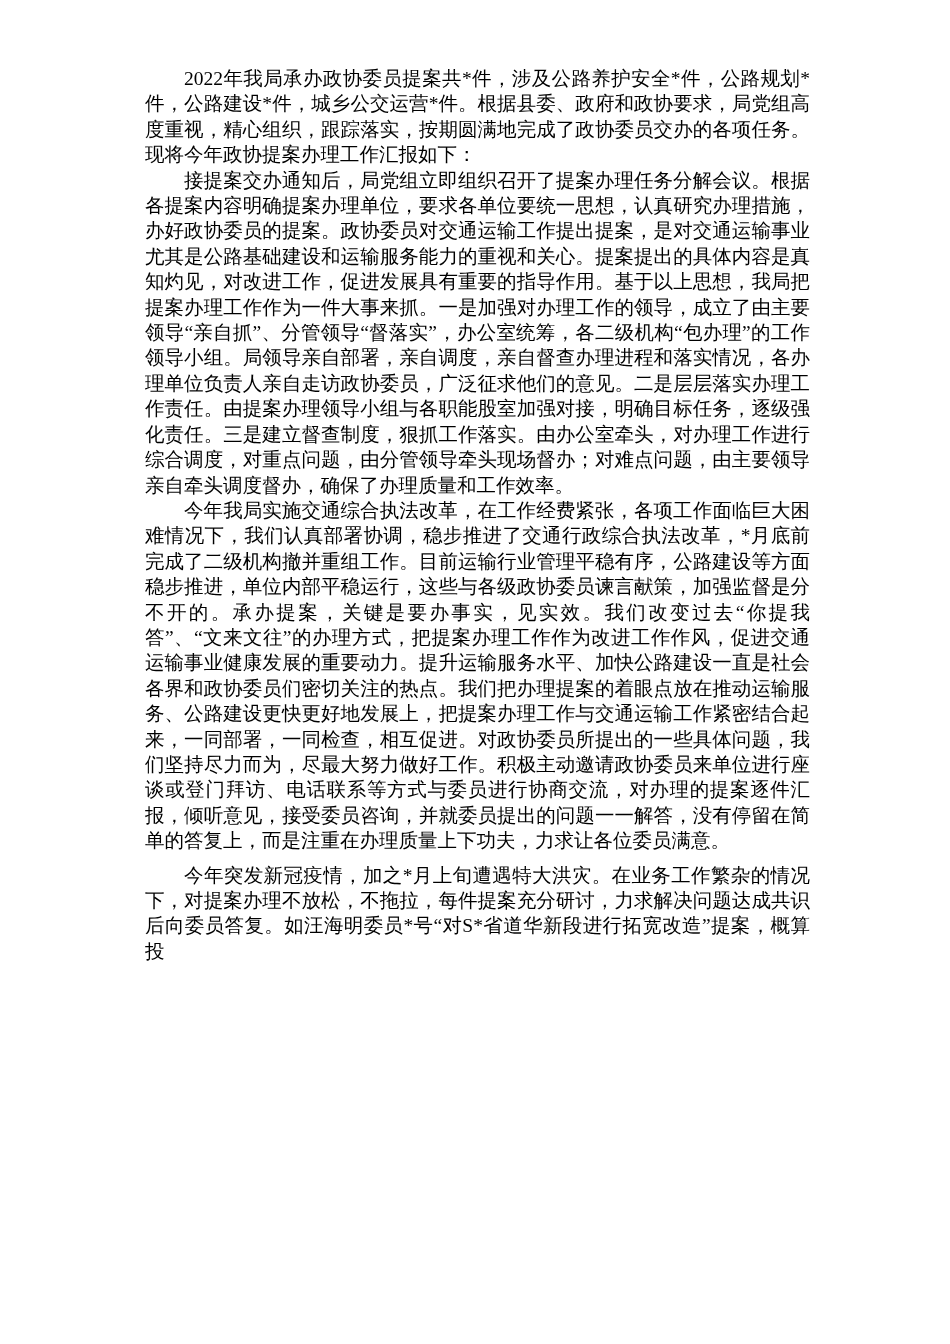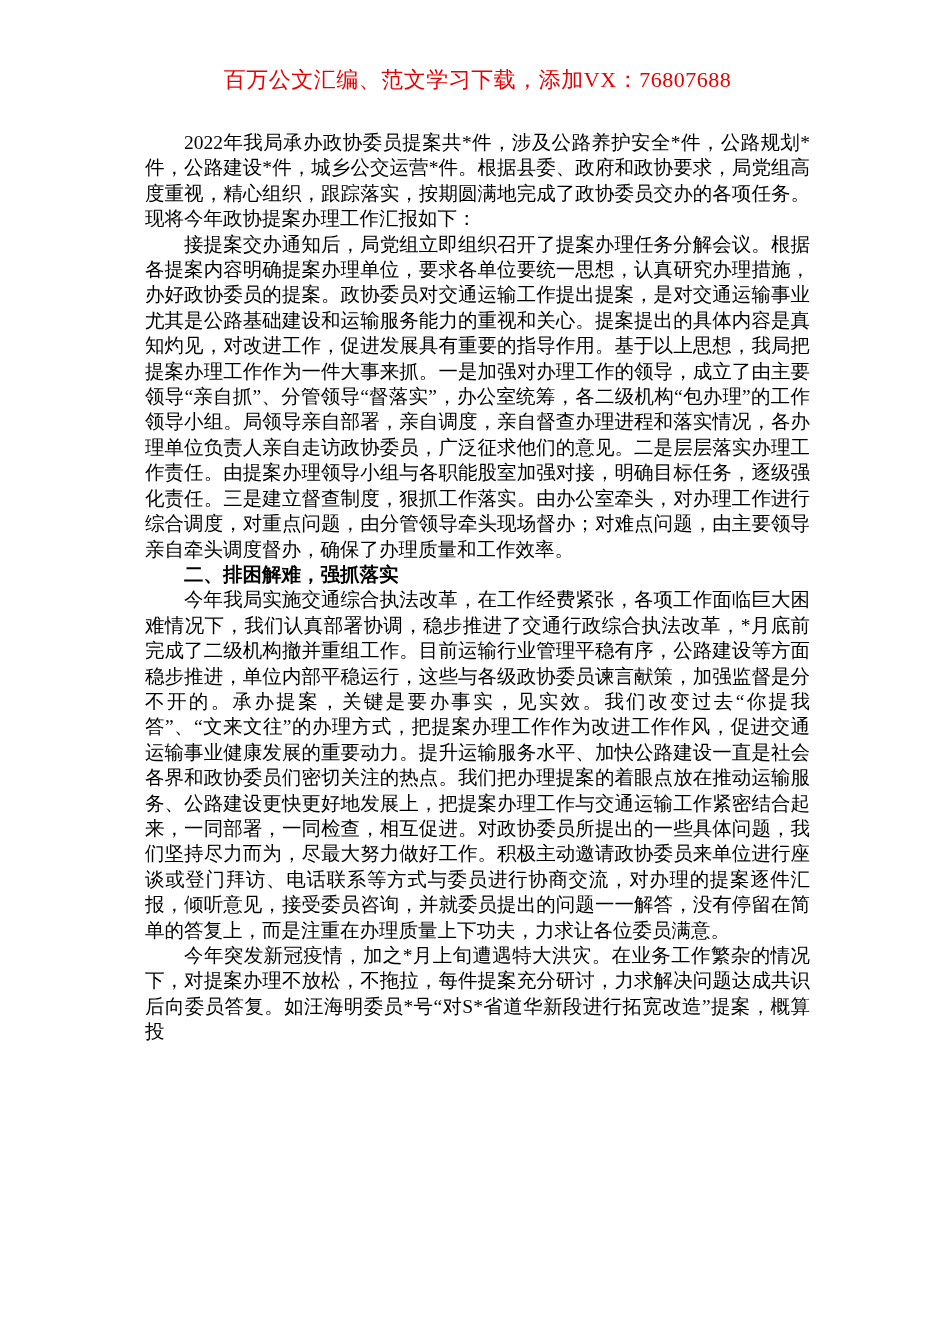--- a/index.html
+++ b/index.html
@@ -32,37 +32,36 @@
   }
   .para {
     margin: 0;
     padding: 0;
     text-indent: 2em;
   }
   .heading {
     font-weight: bold;
   }
   .spaced {
+    margin-top: 9px;
   }
 </style>
 </head>
 <body>
 
 <div class="page">
 
-  <div class="promo">百万公文汇编、范文学习下载，添加VX：76807688</div>
 
   <div class="content">
 
     <p class="para">2022年我局承办政协委员提案共*件，涉及公路养护安全*件，公路规划*件，公路建设*件，城乡公交运营*件。根据县委、政府和政协要求，局党组高度重视，精心组织，跟踪落实，按期圆满地完成了政协委员交办的各项任务。现将今年政协提案办理工作汇报如下：</p>
 
 
     <p class="para">接提案交办通知后，局党组立即组织召开了提案办理任务分解会议。根据各提案内容明确提案办理单位，要求各单位要统一思想，认真研究办理措施，办好政协委员的提案。政协委员对交通运输工作提出提案，是对交通运输事业尤其是公路基础建设和运输服务能力的重视和关心。提案提出的具体内容是真知灼见，对改进工作，促进发展具有重要的指导作用。基于以上思想，我局把提案办理工作作为一件大事来抓。一是加强对办理工作的领导，成立了由主要领导“亲自抓”、分管领导“督落实”，办公室统筹，各二级机构“包办理”的工作领导小组。局领导亲自部署，亲自调度，亲自督查办理进程和落实情况，各办理单位负责人亲自走访政协委员，广泛征求他们的意见。二是层层落实办理工作责任。由提案办理领导小组与各职能股室加强对接，明确目标任务，逐级强化责任。三是建立督查制度，狠抓工作落实。由办公室牵头，对办理工作进行综合调度，对重点问题，由分管领导牵头现场督办；对难点问题，由主要领导亲自牵头调度督办，确保了办理质量和工作效率。</p>
 
-    <p class="para heading">二、排困解难，强抓落实</p>
 
     <p class="para">今年我局实施交通综合执法改革，在工作经费紧张，各项工作面临巨大困难情况下，我们认真部署协调，稳步推进了交通行政综合执法改革，*月底前完成了二级机构撤并重组工作。目前运输行业管理平稳有序，公路建设等方面稳步推进，单位内部平稳运行，这些与各级政协委员谏言献策，加强监督是分不开的。承办提案，关键是要办事实，见实效。我们改变过去“你提我答”、“文来文往”的办理方式，把提案办理工作作为改进工作作风，促进交通运输事业健康发展的重要动力。提升运输服务水平、加快公路建设一直是社会各界和政协委员们密切关注的热点。我们把办理提案的着眼点放在推动运输服务、公路建设更快更好地发展上，把提案办理工作与交通运输工作紧密结合起来，一同部署，一同检查，相互促进。对政协委员所提出的一些具体问题，我们坚持尽力而为，尽最大努力做好工作。积极主动邀请政协委员来单位进行座谈或登门拜访、电话联系等方式与委员进行协商交流，对办理的提案逐件汇报，倾听意见，接受委员咨询，并就委员提出的问题一一解答，没有停留在简单的答复上，而是注重在办理质量上下功夫，力求让各位委员满意。</p>
 
 
 
     <p class="para spaced">今年突发新冠疫情，加之*月上旬遭遇特大洪灾。在业务工作繁杂的情况下，对提案办理不放松，不拖拉，每件提案充分研讨，力求解决问题达成共识后向委员答复。如汪海明委员*号“对S*省道华新段进行拓宽改造”提案，概算投</p>
 
   </div>
 
 </div>

